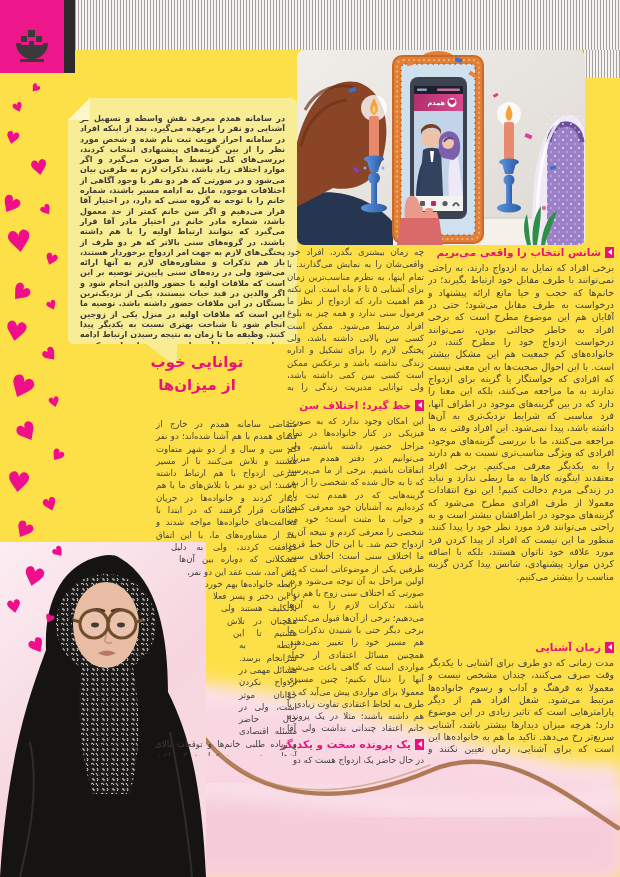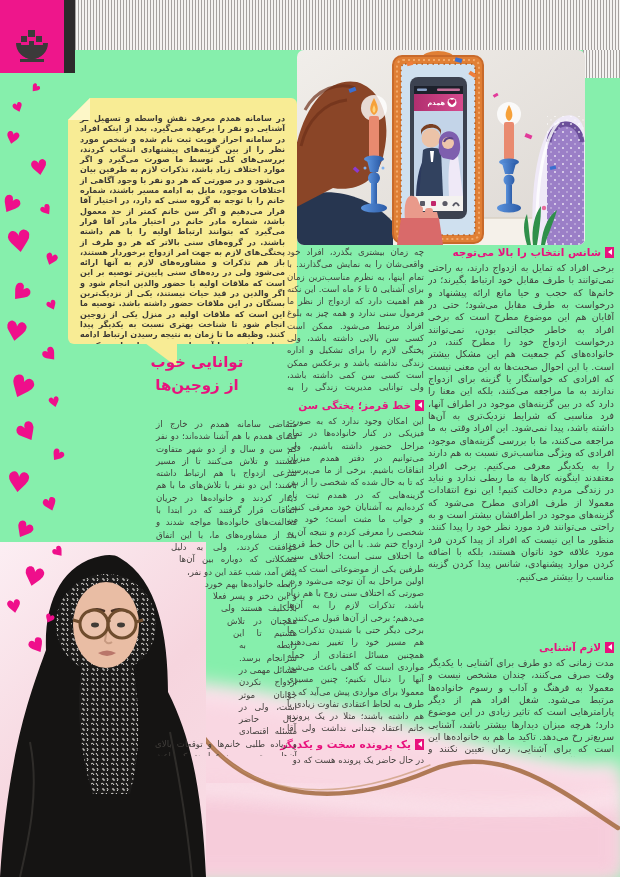--- a/index.html
+++ b/index.html
@@ -1,16 +1,16 @@
 <!DOCTYPE html>
 <html lang="fa"><head>
 <meta charset="utf-8">
 <style>
   html,body{margin:0;padding:0;background:#888;}
-  .page{position:relative;width:620px;height:877px;background:#86efac;overflow:hidden;
+  .page{position:relative;width:620px;height:877px;background:#fde047;overflow:hidden;
         font-family:"DejaVu Sans",sans-serif;margin:0 auto;}
   
   .brand-square{position:absolute;left:0;top:0;width:64px;height:73px;background:#ee168b;}
   .brand-square svg{position:absolute;left:14px;top:30px;}
   .brand-bar{position:absolute;left:64px;top:0;width:11px;height:73px;background:#2d2a2b;}
   .stripes{background:repeating-linear-gradient(90deg,#a5a2a0 0 1px,#f4f3f1 1px 3px);}
   .stripes-top{position:absolute;left:75px;top:0;width:545px;height:50px;}
   .stripes-right{position:absolute;left:583px;top:50px;width:37px;height:28px;}
   
   .illus{position:absolute;left:297px;top:50px;width:288px;height:195px;border-radius:7px;overflow:hidden;}
@@ -232,21 +232,21 @@
   </div>
 
   <div class="lead-note">
     <p>در سامانه همدم معرف نقش واسطه و تسهیل گر آشنایی دو نفر را برعهده می‌گیرد. بعد از اینکه افراد در سامانه احراز هویت ثبت نام شده و شخص مورد نظر را از بین گزینه‌های پیشنهادی انتخاب کردند، بررسی‌های کلی توسط ما صورت می‌گیرد و اگر موارد اختلاف زیاد باشد، تذکرات لازم به طرفین بیان می‌شود و در صورتی که هر دو نفر با وجود آگاهی از اختلافات موجود، مایل به ادامه مسیر باشند، شماره خانم را با توجه به گروه سنی که دارد، در اختیار آقا قرار می‌دهیم و اگر سن خانم کمتر از حد معمول باشد، شماره مادر خانم در اختیار مادر آقا قرار می‌گیرد که بتوانند ارتباط اولیه را با هم داشته باشند. در گروه‌های سنی بالاتر که هر دو طرف از پختگی‌های لازم به جهت امر ازدواج برخوردار هستند، باز هم تذکرات و مشاوره‌های لازم به آنها ارائه می‌شود ولی در رده‌های سنی پایین‌تر توصیه بر این است که ملاقات اولیه با حضور والدین انجام شود و اگر والدین در قید حیات نیستند، یکی از نزدیک‌ترین بستگان در این ملاقات حضور داشته باشد. توصیه ما این است که ملاقات اولیه در منزل یکی از زوجین انجام شود تا شناخت بهتری نسبت به یکدیگر پیدا کنند. وظیفه ما تا زمان به نتیجه رسیدن ارتباط ادامه خواهد داشت و تا آن زمان، طرفین را رها نمی‌کنیم. اگر در طول آشنایی هم طرفین نیاز به معرفی بیشتر داشته باشند ما همراه هستیم و مشاوره‌های لازم را به آن‌ها ارائه می‌دهیم.</p>
   </div>
   <div class="lead-fold"></div>
   <div class="lead-tail"></div>
 
   <div class="kicker">
     <span>توانایی خوب</span><br>
-    <span>از زوجین‌ها</span>
+    <span>از میزان‌ها</span>
   </div>
 
   <div>
     <span class="heart" style="left:30px;top:82px;font-size:11px;transform:rotate(40deg)"></span>
     <span class="heart" style="left:12px;top:100px;font-size:13px;transform:rotate(-20deg)"></span>
     <span class="heart" style="left:5px;top:128px;font-size:17px;transform:rotate(14deg)"></span>
     <span class="heart" style="left:30px;top:156px;font-size:21px;transform:rotate(-10deg)"></span>
     <span class="heart" style="left:0px;top:192px;font-size:23px;transform:rotate(30deg)"></span>
     <span class="heart" style="left:40px;top:202px;font-size:14px;transform:rotate(-35deg)"></span>
     <span class="heart" style="left:6px;top:224px;font-size:30px;transform:rotate(-8deg)"></span>
@@ -264,43 +264,43 @@
     <span class="heart" style="left:14px;top:518px;font-size:22px;transform:rotate(30deg)"></span>
     <span class="heart" style="left:52px;top:544px;font-size:14px;transform:rotate(-40deg)"></span>
     <span class="heart" style="left:22px;top:562px;font-size:26px;transform:rotate(14deg)"></span>
     <span class="heart" style="left:6px;top:596px;font-size:18px;transform:rotate(-10deg)"></span>
     <span class="heart" style="left:44px;top:612px;font-size:12px;transform:rotate(25deg)"></span>
     <span class="heart" style="left:28px;top:634px;font-size:20px;transform:rotate(-30deg)"></span>
   </div>
 
   <div class="sec-title" style="left:428px;top:246px;width:186px">
     <span class="bullet"></span>
-    <span>شانس انتخاب را بالا می‌توجه</span>
+    <span>شانس انتخاب را واقعی می‌بریم</span>
   </div>
   <p class="just f-right" style="left:428px;top:262px;width:186px;height:372px">برخی افراد که تمایل به ازدواج دارند، به راحتی نمی‌توانند با طرف مقابل خود ارتباط بگیرند؛ در خانم‌ها که حجب و حیا مانع ارائه پیشنهاد و درخواست به طرف مقابل می‌شود؛ حتی در آقایان هم این موضوع مطرح است که برخی افراد به خاطر خجالتی بودن، نمی‌توانند درخواست ازدواج خود را مطرح کنند، در خانواده‌های کم جمعیت هم این مشکل بیشتر است. با این احوال صحبت‌ها به این معنی نیست که افرادی که خواستگار یا گزینه برای ازدواج ندارند به ما مراجعه می‌کنند، بلکه این معنا را دارد که در بین گزینه‌های موجود در اطراف آنها، فرد مناسبی که شرایط نزدیک‌تری به آن‌ها داشته باشد، پیدا نمی‌شود. این افراد وقتی به ما مراجعه می‌کنند، ما با بررسی گزینه‌های موجود، افرادی که ویژگی مناسب‌تری نسبت به هم دارند را به یکدیگر معرفی می‌کنیم. برخی افراد معتقدند اینگونه کارها به ما ربطی ندارد و نباید در زندگی مردم دخالت کنیم! این نوع انتقادات معمولا از طرف افرادی مطرح می‌شود که گزینه‌های موجود در اطرافشان بیشتر است و به راحتی می‌توانند فرد مورد نظر خود را پیدا کنند. منظور ما این نیست که افراد از پیدا کردن فرد مورد علاقه خود ناتوان هستند، بلکه با اضافه کردن موارد پیشنهادی، شانس پیدا کردن گزینه مناسب را بیشتر می‌کنیم.</p>
 
   <div class="sec-title" style="left:428px;top:641px;width:186px">
     <span class="bullet"></span>
-    <span>لازم آشنایی</span>
+    <span>زمان آشنایی</span>
   </div>
   <p class="just f-right" style="left:428px;top:657px;width:186px;height:100px">مدت زمانی که دو طرف برای آشنایی با یکدیگر وقت صرف می‌کنند، چندان مشخص نیست و معمولا به فرهنگ و آداب و رسوم خانواده‌ها مرتبط می‌شود. شغل افراد هم از دیگر پارامترهایی است که تاثیر زیادی در این موضوع دارد؛ هرچه میزان دیدارها بیشتر باشد، آشنایی سریع‌تر رخ می‌دهد. تاکید ما هم به خانواده‌ها این است که برای آشنایی، زمان تعیین نکنند و همیشه به آن‌ها می‌گوییم هر</p>
 
   <p class="just f-mid" style="left:287px;top:246px;width:137px;height:150px">چه زمان بیشتری بگذرد، افراد خود واقعی‌شان را به نمایش می‌گذارند. با تمام اینها، به نظرم مناسب‌ترین زمان برای آشنایی ۵ تا ۶ ماه است. این نکته هم اهمیت دارد که ازدواج از نظر ما فرمول سنی ندارد و همه چیز به بلوغ افراد مرتبط می‌شود. ممکن است کسی سن بالایی داشته باشد، ولی پختگی لازم را برای تشکیل و اداره زندگی نداشته باشد و برعکس ممکن است کسی سن کمی داشته باشد، ولی توانایی مدیریت زندگی را به بهترین نحو انجام دهد.</p>
 
   <div class="sec-title" style="left:287px;top:399px;width:137px">
     <span class="bullet"></span>
-    <span>خط قرمز؛ پختگی سن</span>
+    <span>خط گیرد؛ اختلاف سن</span>
   </div>
   <p class="just f-mid" style="left:287px;top:415px;width:137px;height:320px">این امکان وجود ندارد که به صورت فیزیکی در کنار خانواده‌ها در تمام مراحل حضور داشته باشیم، ولی می‌توانیم در دفتر همدم میزبان اتفاقات باشیم. برخی از ما می‌پرسند که تا به حال شده که شخصی را از بین گزینه‌هایی که در همدم ثبت نام کرده‌ایم به آشنایان خود معرفی کنیم؛ و جواب ما مثبت است؛ خود من شخصی را معرفی کردم و نتیجه آن به ازدواج ختم شد. با این حال خط قرمز ما اختلاف سنی است؛ اختلاف سنی طرفین یکی از موضوعاتی است که در اولین مراحل به آن توجه می‌شود و در صورتی که اختلاف سنی زوج با هم زیاد باشد، تذکرات لازم را به آن‌ها می‌دهیم؛ برخی از آن‌ها قبول می‌کنند و برخی دیگر حتی با شنیدن تذکرات ما هم مسیر خود را تغییر نمی‌دهند. همچنین مسائل اعتقادی از جمله مواردی است که گاهی باعث می‌شود آنها را دنبال نکنیم؛ چنین مسیری معمولا برای مواردی پیش می‌آید که دو طرف به لحاظ اعتقادی تفاوت زیادی با هم داشته باشند؛ مثلا در یک پرونده خانم اعتقاد چندانی نداشت ولی آقا پایبند مسائل مذهبی بود. در این صورت ما تذکر لازم را به طرفین می‌دهیم و از آن‌ها می‌خواهیم تا از ادامه دادن این شرایط خودداری کنند.</p>
 
   <div class="sec-title" style="left:287px;top:738px;width:137px">
     <span class="bullet"></span>
     <span>یک پرونده سخت و یکدیگر</span>
   </div>
-  <p class="just f-mid" style="left:287px;top:754px;width:137px;height:14px">در حال حاضر یک پرونده هست که دو</p>
+  <p class="just f-mid" style="left:287px;top:754px;width:137px;height:14px">در حال حاضر یک ازدواج هست که دو</p>
 
   <div class="just f-mid" style="left:155px;top:418px;width:142px;height:338px">
     <span class="step" style="width:1px;height:124px"></span>
     <span class="step" style="width:16px;height:12px"></span>
     <span class="step" style="width:24px;height:12px"></span>
     <span class="step" style="width:32px;height:12px"></span>
     <span class="step" style="width:40px;height:12px"></span>
     <span class="step" style="width:50px;height:12px"></span>
     <span class="step" style="width:58px;height:12px"></span>
     <span class="step" style="width:66px;height:12px"></span>

